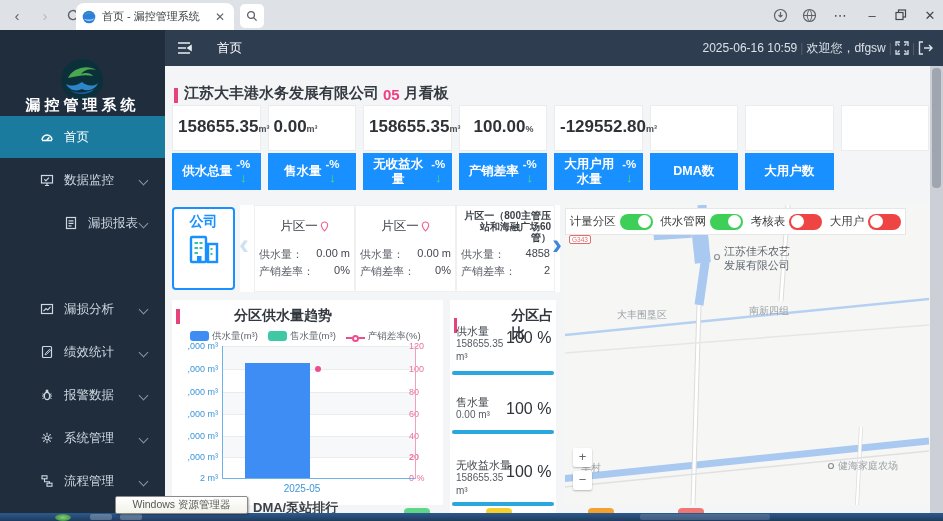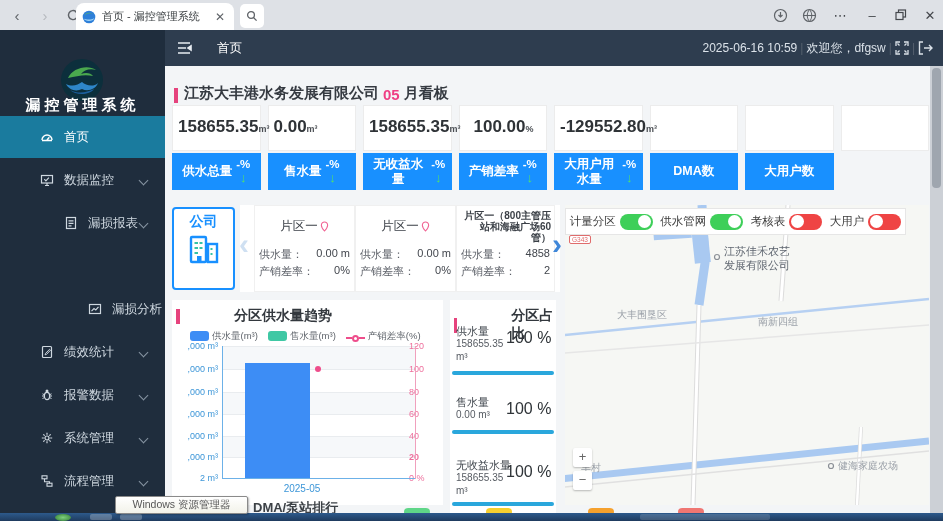--- a/index.html
+++ b/index.html
@@ -195,21 +195,21 @@
     <span class="chev"></span>
   </div>
   <div class="menu-item" style="top:172px;padding-left:24px;">
     <svg class="mi-icon" viewBox="0 0 14 14">
         <rect x="2.5" y="1.5" width="9" height="11" fill="none" stroke="#cfd8e0" stroke-width="1.2"></rect>
         <path d="M4.5 4.8h5M4.5 7.3h5M4.5 9.8h3" stroke="#cfd8e0" stroke-width="1.2"></path>
       </svg>
     <span class="mi-label">漏损报表</span>
     <span class="chev"></span>
   </div>
-  <div class="menu-item" style="top:258px;margin-left:48px;">
+  <div class="menu-item" style="top:258px;">
     <svg class="mi-icon" viewBox="0 0 14 14">
         <rect x="1.5" y="2.5" width="11" height="9" fill="none" stroke="#cfd8e0" stroke-width="1.2"></rect>
         <path d="M3.5 9.2 6 6.6l1.8 1.4 2.7-3.1" fill="none" stroke="#cfd8e0" stroke-width="1.2"></path>
       </svg>
     <span class="mi-label">漏损分析</span>
     <span class="chev"></span>
   </div>
   <div class="menu-item" style="top:301px;">
     <svg class="mi-icon" viewBox="0 0 14 14">
         <rect x="2.5" y="1.5" width="9" height="11" rx="1" fill="none" stroke="#cfd8e0" stroke-width="1.2"></rect>
@@ -436,21 +436,21 @@
     <path d="M0 282 364 246" stroke="#e0e0e0" stroke-width="1.5" fill="none"></path>
     <circle cx="152" cy="52" r="2.5" fill="none" stroke="#8a8f96" stroke-width="1.2"></circle>
     <circle cx="266" cy="261" r="2.5" fill="none" stroke="#8a8f96" stroke-width="1.2"></circle>
   </svg>
   <span class="map-badge" style="left:4px; top:30px;">G343</span>
   <div class="map-label dark" style="left:159px; top:40px;">
     <div>江苏佳禾农艺</div>
       <div>发展有限公司</div>
   </div>
   <span class="map-label" style="left:52px; top:103px;">大丰围垦区</span>
-  <span class="map-label" style="left:193px; top:99px;margin-top:11px;">南新四组</span>
+  <span class="map-label" style="left:184px; top:99px;">南新四组</span>
   <span class="map-label" style="left:16px; top:256px;">羊村</span>
   <span class="map-label" style="left:273px; top:254px;">健海家庭农场</span>
   <div class="map-zoom" style="top:243px;">+</div>
   <div class="map-zoom" style="top:266px;">−</div>
 </div>
 
 <div class="toggle-bar">
   <div class="tg">
     <span>计量分区</span>
     <span class="pill on">

